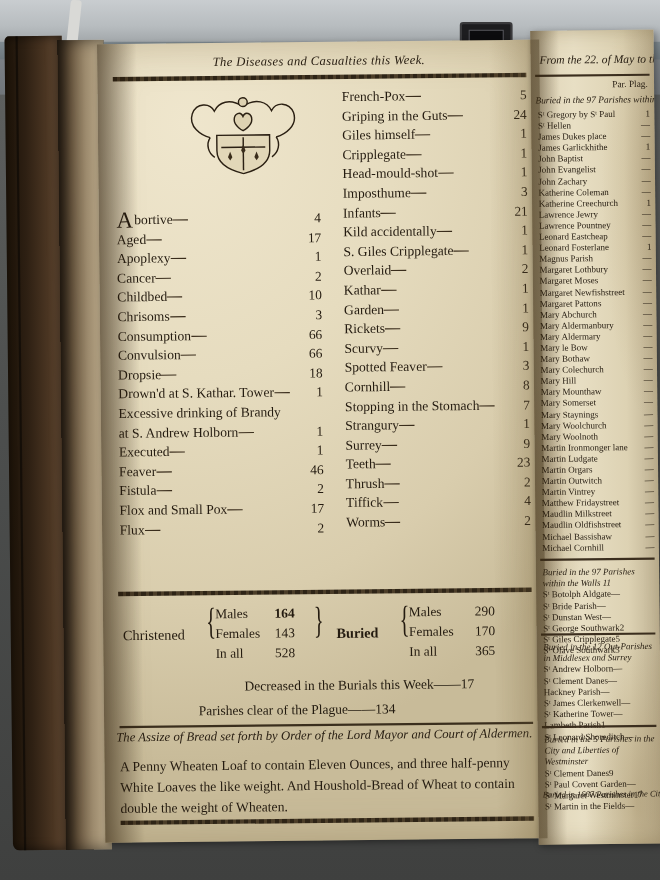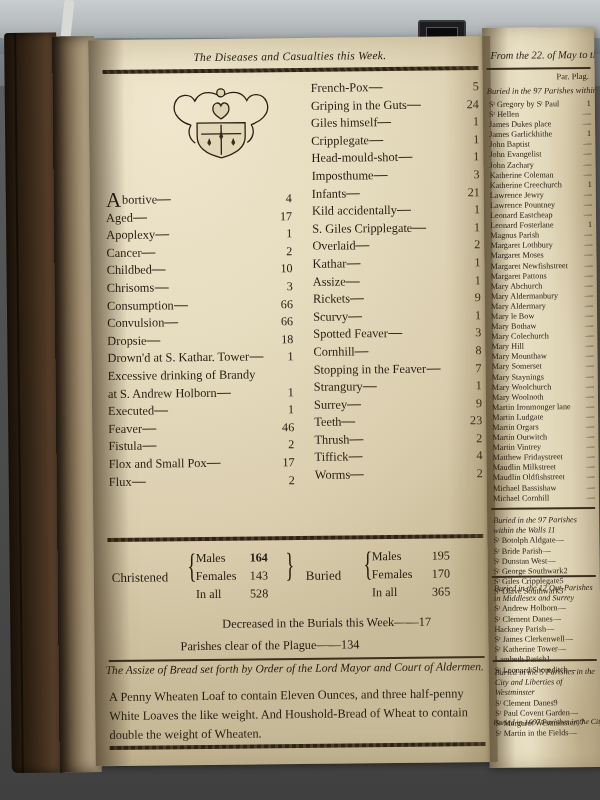--- a/index.html
+++ b/index.html
@@ -308,26 +308,26 @@
           <div class="row"><span class="nm">Griping in the Guts</span><span class="dash" style="width: 14px;"></span><span class="num">24</span></div>
           <div class="row"><span class="nm">Giles himself</span><span class="dash" style="width: 14px;"></span><span class="num">1</span></div>
           <div class="row"><span class="nm">Cripplegate</span><span class="dash" style="width: 14px;"></span><span class="num">1</span></div>
           <div class="row"><span class="nm">Head-mould-shot</span><span class="dash" style="width: 14px;"></span><span class="num">1</span></div>
           <div class="row"><span class="nm">Imposthume</span><span class="dash" style="width: 14px;"></span><span class="num">3</span></div>
           <div class="row"><span class="nm">Infants</span><span class="dash" style="width: 14px;"></span><span class="num">21</span></div>
           <div class="row"><span class="nm">Kild accidentally</span><span class="dash" style="width: 14px;"></span><span class="num">1</span></div>
           <div class="row"><span class="nm">S. Giles Cripplegate</span><span class="dash" style="width: 14px;"></span><span class="num">1</span></div>
           <div class="row"><span class="nm">Overlaid</span><span class="dash" style="width: 14px;"></span><span class="num">2</span></div>
           <div class="row"><span class="nm">Kathar</span><span class="dash" style="width: 14px;"></span><span class="num">1</span></div>
-          <div class="row"><span class="nm">Assize</span><span class="dash" style="width: 14px;"></span><span class="num">1</span></div>
+          <div class="row"><span class="nm">Garden</span><span class="dash" style="width: 14px;"></span><span class="num">1</span></div>
           <div class="row"><span class="nm">Rickets</span><span class="dash" style="width: 14px;"></span><span class="num">9</span></div>
           <div class="row"><span class="nm">Scurvy</span><span class="dash" style="width: 14px;"></span><span class="num">1</span></div>
           <div class="row"><span class="nm">Spotted Feaver</span><span class="dash" style="width: 14px;"></span><span class="num">3</span></div>
           <div class="row"><span class="nm">Cornhill</span><span class="dash" style="width: 14px;"></span><span class="num">8</span></div>
-          <div class="row"><span class="nm">Stopping in the Feaver</span><span class="dash" style="width: 14px;"></span><span class="num">7</span></div>
+          <div class="row"><span class="nm">Stopping in the Stomach</span><span class="dash" style="width: 14px;"></span><span class="num">7</span></div>
           <div class="row"><span class="nm">Strangury</span><span class="dash" style="width: 14px;"></span><span class="num">1</span></div>
           <div class="row"><span class="nm">Surrey</span><span class="dash" style="width: 14px;"></span><span class="num">9</span></div>
           <div class="row"><span class="nm">Teeth</span><span class="dash" style="width: 14px;"></span><span class="num">23</span></div>
           <div class="row"><span class="nm">Thrush</span><span class="dash" style="width: 14px;"></span><span class="num">2</span></div>
           <div class="row"><span class="nm">Tiffick</span><span class="dash" style="width: 14px;"></span><span class="num">4</span></div>
           <div class="row"><span class="nm">Worms</span><span class="dash" style="width: 14px;"></span><span class="num">2</span></div>
         </div>
 
       <div class="rule" style="left:14px; top:498px; width:376px;"></div>
 
@@ -335,26 +335,26 @@
         <div class="tl" style="left:2px; top:22px; font-size:13px;">Christened</div>
         <div class="brace" style="position:absolute; left:74px; top:4px;">{</div>
         <div class="tl" style="left:86px; top:4px;">Males</div>
         <div class="tl" style="left:86px; top:22px;">Females</div>
         <div class="tl" style="left:86px; top:40px;">In all</div>
         <div class="tl" style="left:140px; top:4px;font-weight:bold;">164</div>
         <div class="tl" style="left:140px; top:22px;">143</div>
         <div class="tl" style="left:140px; top:40px;">528</div>
         <div class="brace" style="position:absolute; left:172px; top:4px;">}</div>
 
-        <div class="tl" style="left:196px; top:22px; font-size:13px;">Buried</div>
+        <div class="tl" style="left:196px; top:22px; font-size:13px;font-weight:bold;">Buried</div>
         <div class="brace" style="position:absolute; left:250px; top:4px;">{</div>
         <div class="tl" style="left:262px; top:4px;">Males</div>
         <div class="tl" style="left:262px; top:22px;">Females</div>
         <div class="tl" style="left:262px; top:40px;">In all</div>
-        <div class="tl" style="left:322px; top:4px;">195</div>
+        <div class="tl" style="left:322px; top:4px;">290</div>
         <div class="tl" style="left:322px; top:22px;">170</div>
         <div class="tl" style="left:322px; top:40px;">365</div>
       </div>
 
       <div class="footline" style="left:128px; top:578px;">Decreased in the Burials this Week——17</div>
       <div class="footline" style="left:86px; top:600px;">Parishes clear of the Plague——134</div>
 
       <div class="rule thin" style="left:14px; top:620px; width:376px;"></div>
       <div class="footnote" style="top:624px;">The Assize of Bread set forth by Order of the Lord Mayor and Court of Aldermen.</div>
       <div class="bread" style="top:648px;">A Penny Wheaten Loaf to contain Eleven Ounces, and three half-penny White Loaves the like weight. And Houshold-Bread of Wheat to contain double the weight of Wheaten.</div>

